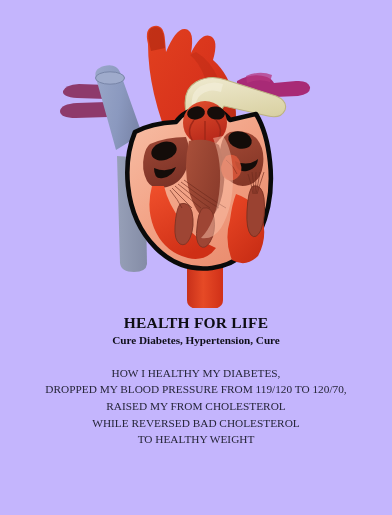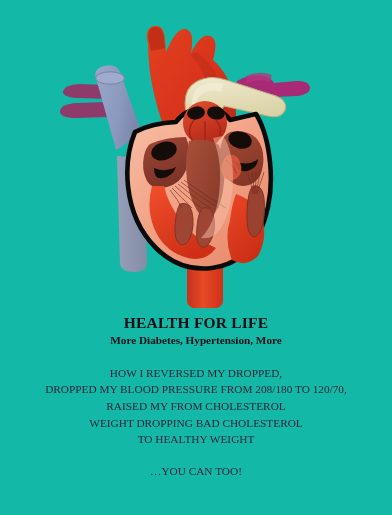--- a/index.html
+++ b/index.html
@@ -11,21 +11,21 @@
     width: 392px;
     height: 515px;
     overflow: hidden;
     font-family: "Liberation Serif", serif;
     color: #1b1b2b;
   }
   .page {
     position: relative;
     width: 392px;
     height: 515px;
-    background: #14b8a6;
+    background: #c4b5fd;
   }
   
   .illustration {
     position: absolute;
     left: 0;
     top: 8px;
     width: 392px;
     height: 300px;
   }
   .illustration svg {
@@ -249,26 +249,25 @@
       <g opacity="0.5">
         <path d="M213 130 q10 24 6 56 q-4 30 -18 44 q12 2 20 -10 q12 -20 12 -50
                  q0 -28 -10 -42 z" fill="#f8c0a8"></path>
       </g>
 
     </svg>
   </div>
 
   <div class="textblock">
     <h1 class="title">HEALTH FOR LIFE</h1>
-    <h2 class="subtitle">More Diabetes, Hypertension, More</h2>
+    <h2 class="subtitle">Cure Diabetes, Hypertension, Cure</h2>
 
     <div class="body-lines">
-      <span class="line">HOW I REVERSED MY DROPPED,</span>
-      <span class="line">DROPPED MY BLOOD PRESSURE FROM 208/180 TO 120/70,</span>
+      <span class="line">HOW I HEALTHY MY DIABETES,</span>
+      <span class="line">DROPPED MY BLOOD PRESSURE FROM 119/120 TO 120/70,</span>
       <span class="line">RAISED MY FROM CHOLESTEROL</span>
-      <span class="line">WEIGHT DROPPING BAD CHOLESTEROL</span>
+      <span class="line">WHILE REVERSED BAD CHOLESTEROL</span>
       <span class="line">TO HEALTHY WEIGHT</span>
     </div>
 
-    <div class="closing">…YOU CAN TOO!</div>
   </div>
 
 </div>
 
 </body></html>

